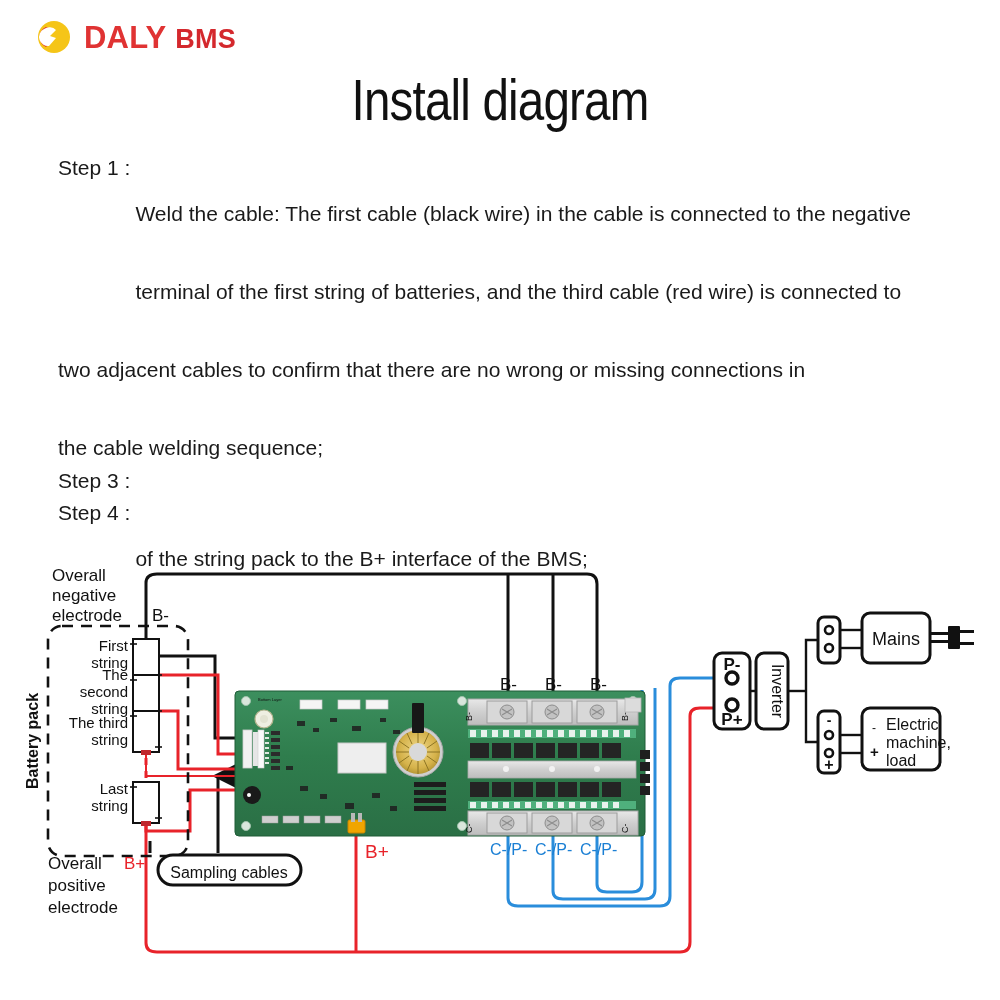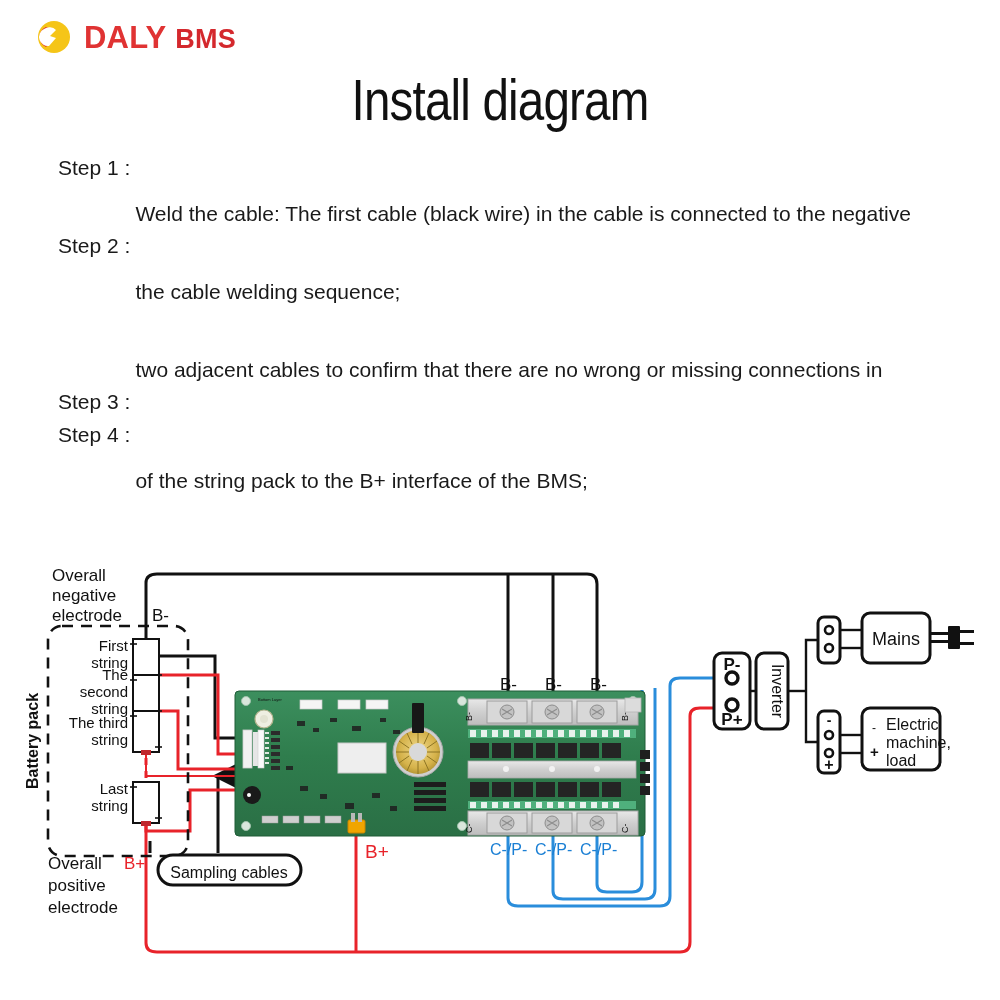--- a/index.html
+++ b/index.html
@@ -63,27 +63,27 @@
     </span>
   </div>
 
   <div id="title">Install diagram</div>
 
   <div id="steps">
       <div class="step">
         <div class="step-label">Step 1 :</div>
         <div class="step-body">
           <span class="ln">Weld the cable: The first cable (black wire) in the cable is connected to the negative</span>
+          <span class="ln">terminal of the first string of batteries, and the third cable (red wire) is connected to</span>
         </div>
       </div>
       <div class="step">
-        <div class="step-label">Step 2 :</div>
         <div class="step-body">
+          <span class="ln">two adjacent cables to confirm that there are no wrong or missing connections in</span>
           <span class="ln">the cable welding sequence;</span>
-          <span class="ln">two adjacent cables to confirm that there are no wrong or missing connections in</span>
         </div>
       </div>
       <div class="step">
         <div class="step-label">Step 3 :</div>
         <div class="step-body">
         </div>
       </div>
       <div class="step">
         <div class="step-label">Step 4 :</div>
         <div class="step-body">

